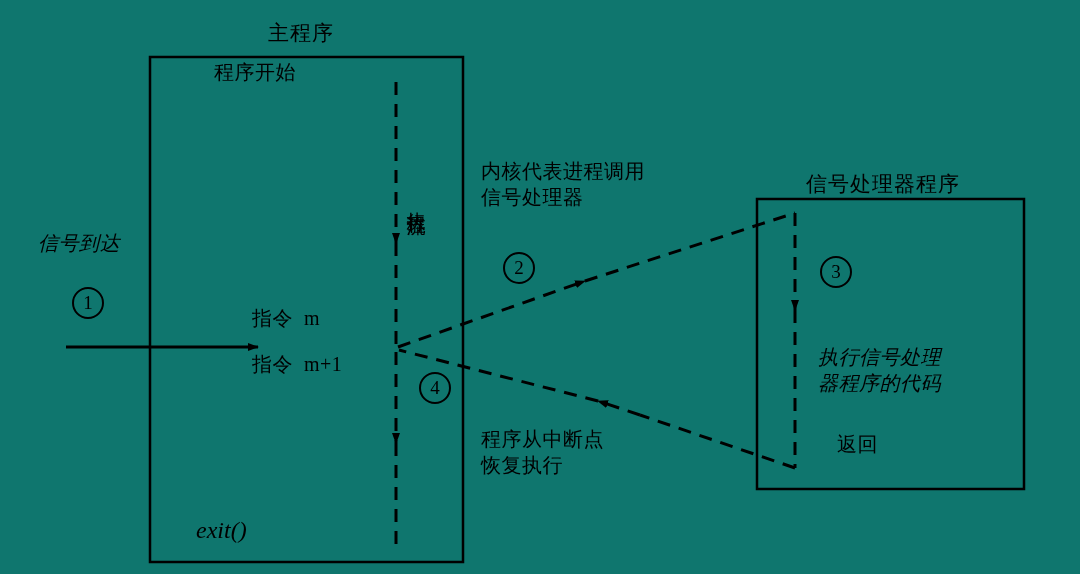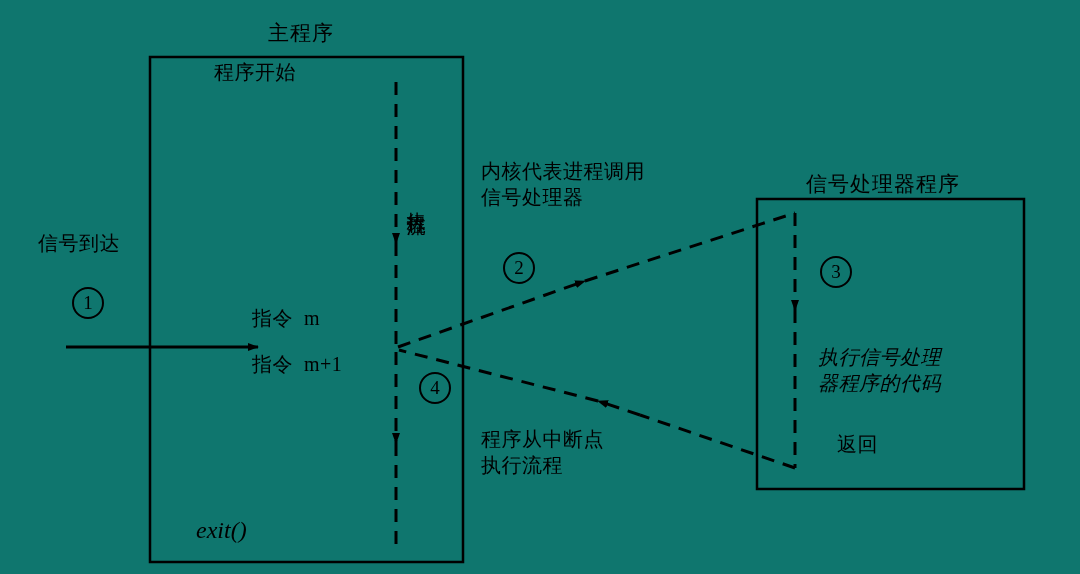--- a/index.html
+++ b/index.html
@@ -100,27 +100,27 @@
   <div class="abs label body-text" style="left:214px; top:60px;">程序开始</div>
 
   <div class="abs vtext" style="left:403px; top:196px;">执行流程</div>
 
   <div class="abs label body-text" style="left:252px; top:306px;">指令  m</div>
 
   <div class="abs label body-text" style="left:252px; top:352px;">指令  m+1</div>
 
   <div class="abs label ital" style="left:196px; top:515px;">exit()</div>
 
-  <div class="abs label body-text" style="left:38px; top:231px;">信号到达</div>
+  <div class="abs label body-text" style="left:38px; top:231px;font-style:italic;">信号到达</div>
 
   <div class="abs label body-text" style="left:481px; top:159px;">内核代表进程调用
 信号处理器</div>
 
   <div class="abs label body-text" style="left:481px; top:427px;">程序从中断点
-执行流程</div>
+恢复执行</div>
 
   <div class="abs label body-text" style="left:818px; top:345px;font-style:italic;">执行信号处理
 器程序的代码</div>
 
   <div class="abs label body-text" style="left:837px; top:432px;">返回</div>
 
   <div class="abs circle-num" style="left:72px; top:287px;">
     <span>1</span>
   </div>
 

